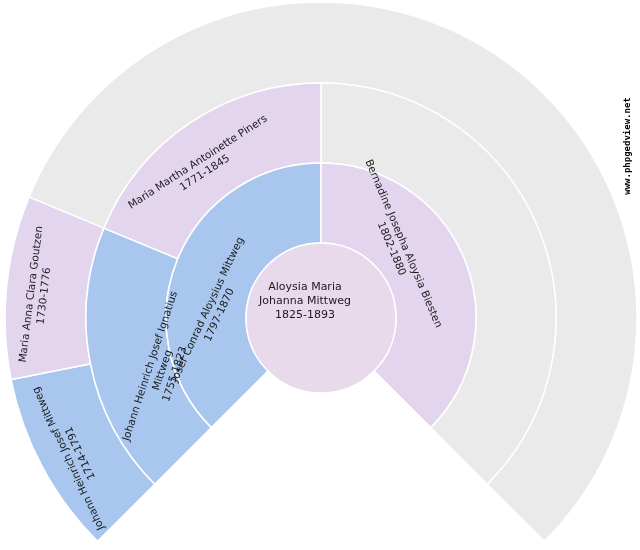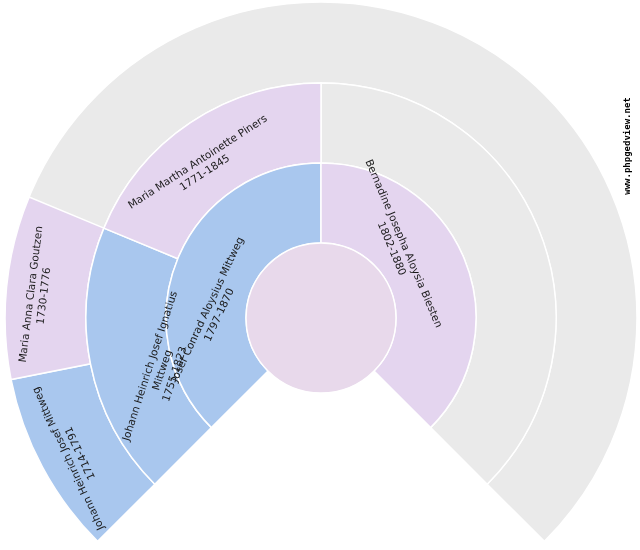--- a/index.html
+++ b/index.html
@@ -66,20 +66,25 @@
 
     <path d="M 103.9 228.1 A 235 235 0 0 1 321 83 L 321 163 A 155 155 0 0 0 177.8 258.7 Z" fill="#e4d5ef" stroke="#ffffff" stroke-width="1.5"></path>
 
     <path d="M 211.4 427.6 A 155 155 0 0 1 321 163 L 321 243 A 75 75 0 0 0 268.0 371.0 Z" fill="#a9c7ee" stroke="#ffffff" stroke-width="1.5"></path>
 
     <path d="M 321 163 A 155 155 0 0 1 430.6 427.6 L 374.0 371.0 A 75 75 0 0 0 321 243 Z" fill="#e4d5ef" stroke="#ffffff" stroke-width="1.5"></path>
 
     <circle cx="321" cy="318" r="75" fill="#e8d9eb" stroke="#ffffff" stroke-width="1.5"></circle>
   </svg>
 
+  <div class="label center-label" style="left:305px; top:301px; --rot:0deg;">
+    <div>Aloysia Maria</div>
+    <div>Johanna Mittweg</div>
+    <div>1825-1893</div>
+  </div>
 
   <div class="label" style="left:213px; top:312px; --rot:-65deg;">
     <div>Josef Conrad Aloysius Mittweg</div>
     <div>1797-1870</div>
   </div>
 
   <div class="label" style="left:398px; top:246px; --rot:67deg;">
     <div>Bernadine Josepha Aloysia Biesten</div>
     <div>1802-1880</div>
   </div>

